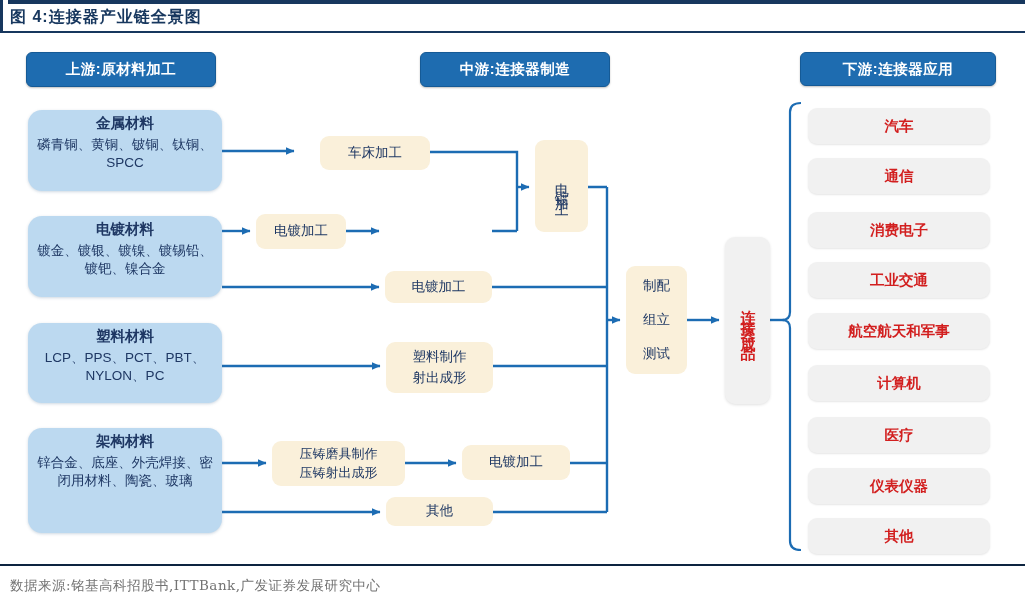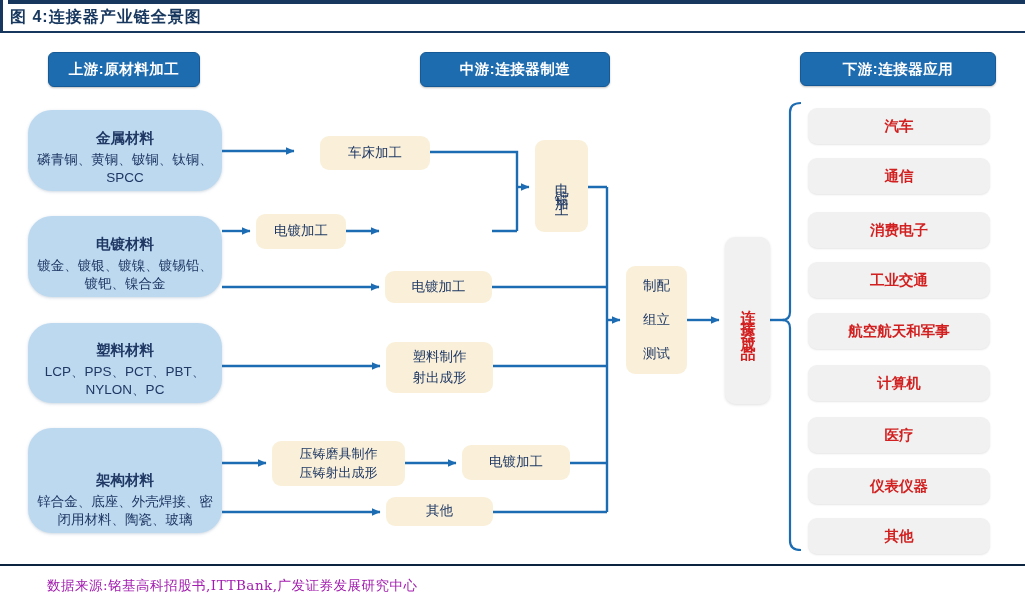--- a/index.html
+++ b/index.html
@@ -7,31 +7,31 @@
     position:relative;width:1025px;height:606px;background:#ffffff;
     font-family:"Liberation Sans","DejaVu Sans",sans-serif;overflow:hidden;
   }
   .abs{position:absolute;box-sizing:border-box;}
   
   .top-bar{left:8px;top:0;width:1017px;height:4px;background:#17375e;}
   .left-notch{left:0;top:0;width:3px;height:33px;background:#17375e;}
   .title-rule{left:0;top:31px;width:1025px;height:2px;background:#17375e;}
   .fig-title{left:10px;top:7px;font-size:16px;font-weight:bold;color:#17375e;letter-spacing:1px;}
   .footer-rule{left:0;top:564px;width:1025px;height:2px;background:#0d2440;}
-  .footer{left:10px;top:577px;font-size:13.5px;color:#a21caf;font-family:"DejaVu Serif","Liberation Serif",serif;letter-spacing:0.5px;margin-left:37px;}
+  .footer{left:10px;top:577px;font-size:13.5px;color:#737373;font-family:"DejaVu Serif","Liberation Serif",serif;letter-spacing:0.5px;}
   
   .hdr{
     background:#1e6cb0;border:1px solid #155a96;border-radius:6px;color:#ffffff;
     font-weight:bold;font-size:14.5px;display:flex;align-items:center;justify-content:center;
     letter-spacing:0.5px;box-shadow:0 1px 2px rgba(0,0,0,0.25);
   }
   
   .mat{
-    background:#bcd9f0;border-radius:24px;color:#1f3864;display:flex;flex-direction:column;
-    align-items:center;justify-content:flex-end;padding:4px 8px;box-shadow:0 1px 3px rgba(60,100,140,0.25);
+    background:#bcd9f0;border-radius:14px;color:#1f3864;display:flex;flex-direction:column;
+    align-items:center;justify-content:flex-start;padding:4px 8px;box-shadow:0 1px 3px rgba(60,100,140,0.25);
   }
   .mat .t{font-weight:bold;font-size:14.5px;margin-bottom:3px;}
   .mat .b{font-size:13.5px;line-height:1.35;text-align:center;}
   
   .proc{
     background:#faf0da;border-radius:9px;color:#1f3864;font-size:13.5px;line-height:1.55;
     display:flex;align-items:center;justify-content:center;text-align:center;white-space:pre-line;
   }
   .proc.small{font-size:13px;line-height:1.45;}
   .proc.vert{writing-mode:vertical-rl;text-orientation:upright;letter-spacing:7px;font-size:14px;}
@@ -81,21 +81,21 @@
       <path d="M570,463 H607"></path>
       <path d="M222,512 H380" marker-end="url(#ah)"></path>
       <path d="M493,512 H607"></path>
       <path d="M607,320 H620" marker-end="url(#ah)"></path>
       <path d="M687,320 H719" marker-end="url(#ah)"></path>
       <path d="M770,320 H784"></path>
       <path d="M801,103 Q790,103 790,112 L790,312 Q790,320 782,320 Q790,320 790,328 L790,541 Q790,550 801,550" stroke-width="2.2"></path>
     </g>
   </svg>
 
-  <div class="abs hdr" style="left:48px;top:52px;width:152px;height:35px;text-align:right;">上游:原材料加工</div>
+  <div class="abs hdr" style="left:26px;top:52px;width:190px;height:35px;text-align:right;">上游:原材料加工</div>
   <div class="abs hdr" style="left:420px;top:52px;width:190px;height:35px;">中游:连接器制造</div>
   <div class="abs hdr" style="left:800px;top:52px;width:196px;height:34px;">下游:连接器应用</div>
 
   <div class="abs mat" style="left:28px;top:110px;width:194px;height:81px;">
     <div class="t">金属材料</div>
     <div class="b">磷青铜、黄铜、铍铜、钛铜、SPCC</div>
   </div>
   <div class="abs mat" style="left:28px;top:216px;width:194px;height:81px;">
     <div class="t">电镀材料</div>
     <div class="b">镀金、镀银、镀镍、镀锡铅、镀钯、镍合金</div>

